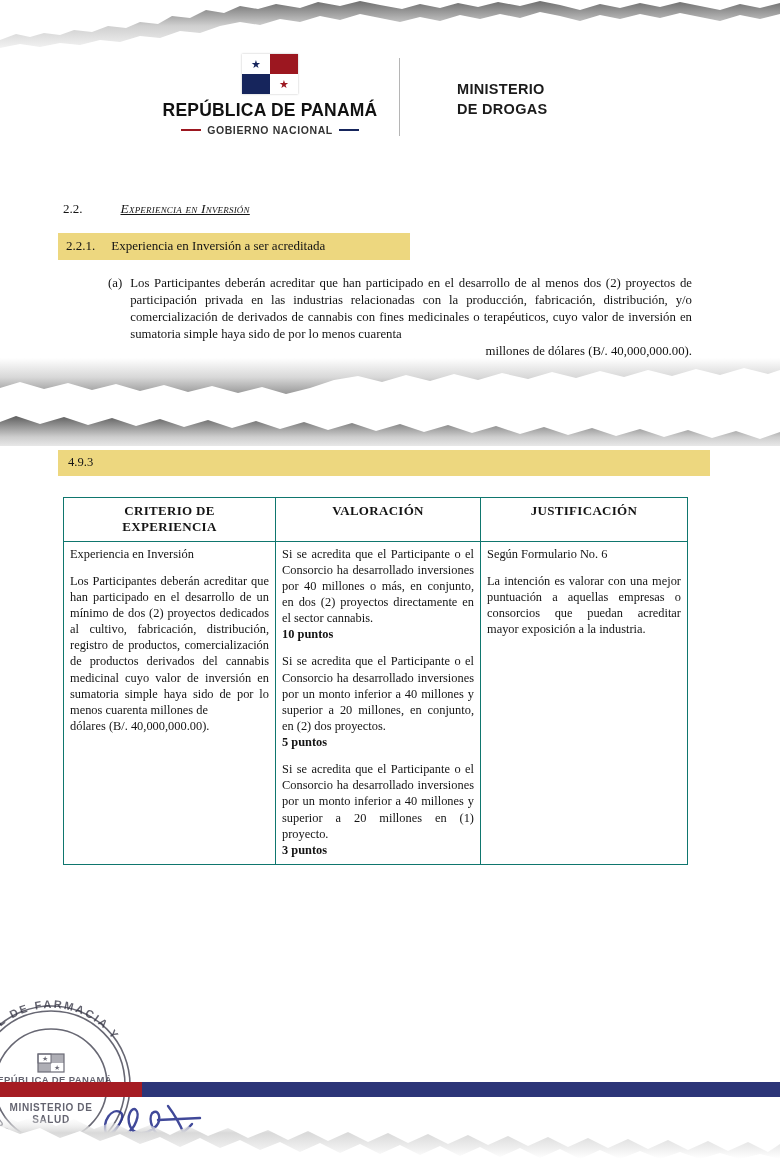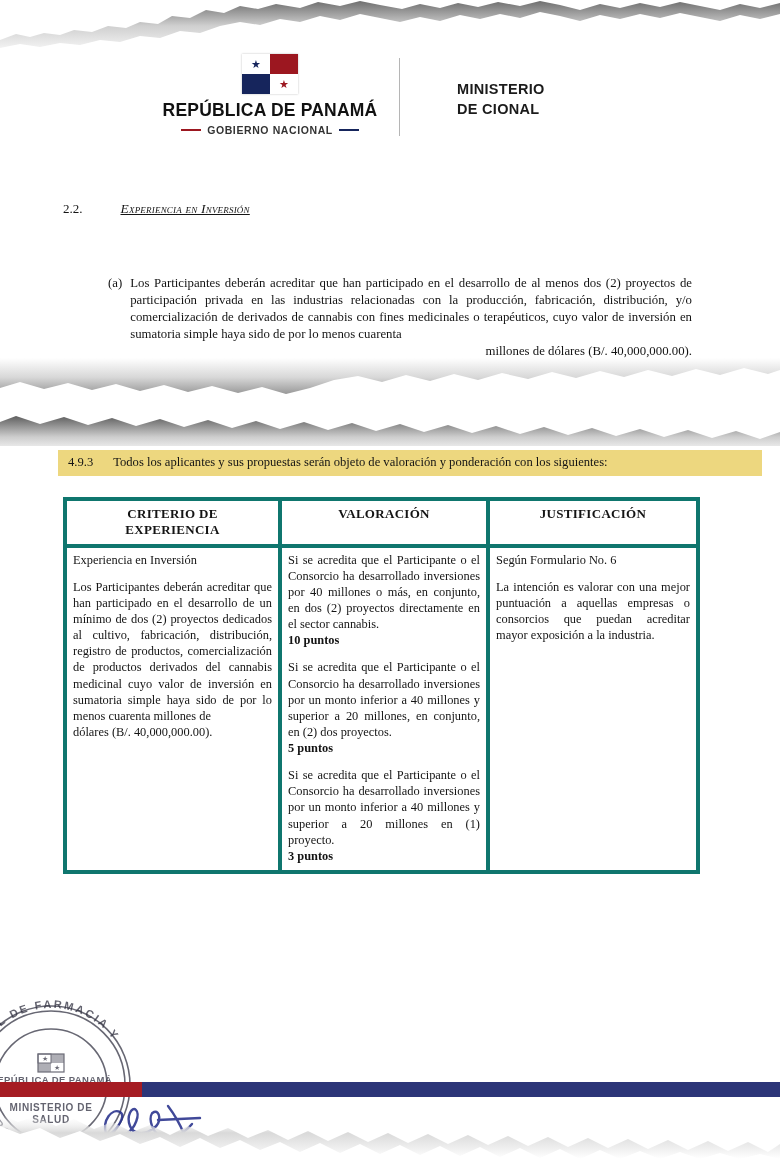--- a/index.html
+++ b/index.html
@@ -150,37 +150,37 @@
     gap: 8px;
   }
   .para-a .marker { flex: 0 0 auto; }
   .para-a .body { flex: 1 1 auto; text-align: justify; }
   .para-a .body .last { display: block; text-align: right; }
 
   
   .clause-493 {
     position: absolute;
     left: 58px; top: 450px;
-    width: 704px;
+    width: 652px;
     padding: 5px 8px 6px 10px;
     box-sizing: border-box;
     font-size: 12.6px;
     display: flex;
     gap: 20px;
   }
 
   table.grid {
     position: absolute;
     left: 63px; top: 497px;
     width: 597px;
     border-collapse: collapse;
     table-layout: fixed;
   }
   table.grid td, table.grid th {
-    border: 4px solid #0f766e;
+    border: 1px solid #0f766e;
     vertical-align: top;
     padding: 4px 6px 6px 6px;
     font-size: 12.4px;
     line-height: 1.3;
   }
   table.grid th {
     text-align: center;
     font-weight: bold;
     font-size: 13px;
     letter-spacing: 0.3px;
@@ -261,29 +261,33 @@
         <span class="rule-red"></span>
         <span>GOBIERNO NACIONAL</span>
         <span class="rule-blue"></span>
       </div>
     </div>
 
     <div class="hdr-divider"></div>
 
     <div class="ministry">
       <div>MINISTERIO</div>
-      <div>DE CIONAL</div>
+      <div>DE DROGAS</div>
     </div>
   </div>
 
   <div class="clause-22">
     <span class="num">2.2.</span>
     <span class="ttl">Experiencia en Inversión</span>
   </div>
 
+  <div class="clause-221 hl">
+    <span>2.2.1.</span>
+    <span>Experiencia en Inversión a ser acreditada</span>
+  </div>
 
   <div class="para-a">
     <span class="marker">(a)</span>
     <span class="body">
       <span>Los Participantes deberán acreditar que han participado en el desarrollo de al menos dos (2) proyectos de participación privada en las industrias relacionadas con la producción, fabricación, distribución, y/o comercialización de derivados de cannabis con fines medicinales o terapéuticos, cuyo valor de inversión en sumatoria simple haya sido de por lo menos cuarenta</span>
       <span class="last">millones de dólares (B/. 40,000,000.00).</span>
     </span>
   </div>
 
   <div class="torn torn-mid">
@@ -306,21 +310,20 @@
 
       <path fill="#ffffff" d="M0,30 L20,24 L44,31 L68,25 L92,32 L116,26 L140,33 L164,27 L188,34 L212,28 L238,35 L262,29 L286,36 L310,30 L334,22 L358,18 L382,24 L406,17 L430,23 L454,16 L478,22 L502,15 L528,21 L552,14 L576,20 L600,13 L624,19 L648,12 L672,18 L696,11 L720,17 L744,10 L768,16 L780,12 L780,44 L756,50 L732,43 L708,51 L684,44 L660,52 L636,45 L612,53 L588,46 L564,54 L540,47 L516,55 L492,48 L468,56 L444,49 L420,57 L396,50 L372,58 L348,51 L324,59 L300,52 L276,60 L252,53 L228,61 L204,54 L180,62 L156,55 L132,63 L108,56 L84,64 L60,57 L36,65 L12,58 L0,64 Z"></path>
 
       <path fill="url(#gMidB)" d="M0,64 L16,58 L40,66 L64,59 L88,67 L112,60 L136,68 L160,61 L184,69 L208,62 L232,70 L256,63 L280,71 L304,64 L328,72 L352,65 L376,73 L400,66 L424,74 L448,67 L472,75 L496,68 L520,76 L544,69 L568,77 L592,70 L616,78 L640,71 L664,79 L688,72 L712,80 L736,73 L760,81 L780,74 L780,96 L0,96 Z"></path>
       <rect x="0" y="88" width="780" height="8" fill="#ffffff"></rect>
     </svg>
   </div>
 
   <div class="clause-493 hl">
     <span>4.9.3</span>
-    <span>Todos los aplicantes y sus propuestas serán objeto de valoración y ponderación con los siguientes:</span>
   </div>
 
   <table class="grid">
     <thead>
       <tr>
         <th class="col-1">
           <div>CRITERIO DE</div>
           <div>EXPERIENCIA</div>
         </th>
         <th class="col-2">VALORACIÓN</th>

